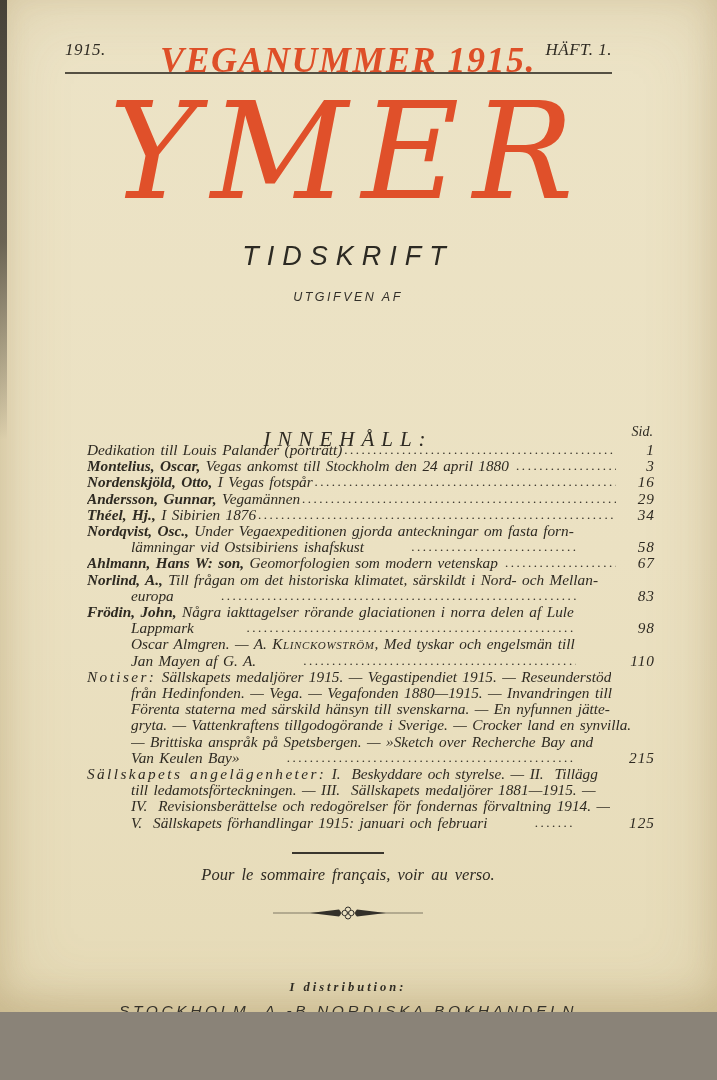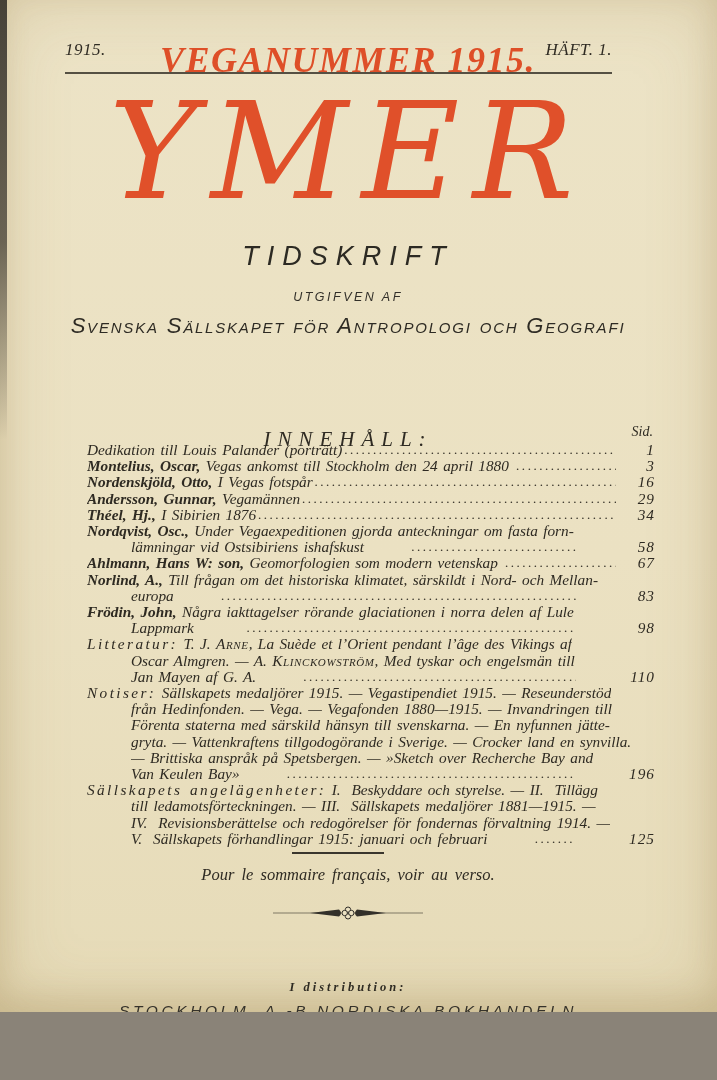--- a/index.html
+++ b/index.html
@@ -63,21 +63,20 @@
   <div class="edge-left"></div>
 
   <span class="abs hdr-year">1915.</span>
   <div class="centerband hdr-title">VEGANUMMER 1915.</div>
   <span class="abs hdr-haft">HÄFT. 1.</span>
   <div class="abs hdr-rule"></div>
 
   <div class="centerband ymer">YMER</div>
   <div class="centerband tidskrift">TIDSKRIFT</div>
   <div class="centerband utgifven">UTGIFVEN AF</div>
-  <div class="centerband society">Svenska Sällskapet för Antropologi och Geografi</div>
 
   <div class="centerband innehall">INNEHÅLL:</div>
   <span class="abs sid">Sid.</span>
 
   <div class="abs toc">
 
     <div>
       <div class="trow">
         <span class="ttext">Dedikation till Louis Palander (porträtt)</span>
         <span class="leader">........................................................................................................................................................</span>
@@ -152,23 +151,20 @@
         <span class="ttext"><span class="lead-bold">Frödin, John,</span><span> Några iakttagelser rörande glaciationen i norra delen af Lule</span></span>
       </div>
       <div class="trow cont">
         <span class="ttext">Lappmark  </span>
         <span class="leader">........................................................................................................................................................</span>
         <span class="pnum">98</span>
       </div>
     </div>
 
     <div>
-      <div class="trow">
-        <span class="ttext"><span class="lead-spaced">Litteratur:</span><span> T. J. </span><span class="sc">Arne</span><span>, La Suède et l’Orient pendant l’âge des Vikings af</span></span>
-      </div>
       <div class="trow cont">
         <span class="ttext"><span>Oscar Almgren. — A. </span><span class="sc">Klinckowström</span><span>, Med tyskar och engelsmän till</span></span>
       </div>
       <div class="trow cont">
         <span class="ttext">Jan Mayen af G. A. </span>
         <span class="leader">........................................................................................................................................................</span>
         <span class="pnum">110</span>
       </div>
     </div>
 
@@ -184,21 +180,21 @@
         </div>
       <div class="trow cont">
           <span class="ttext">gryta. — Vattenkraftens tillgodogörande i Sverige. — Crocker land en synvilla.</span>
         </div>
       <div class="trow cont">
           <span class="ttext">— Brittiska anspråk på Spetsbergen. — »Sketch over Recherche Bay and</span>
         </div>
       <div class="trow cont">
         <span class="ttext">Van Keulen Bay» </span>
         <span class="leader">........................................................................................................................................................</span>
-        <span class="pnum">196</span>
+        <span class="pnum">215</span>
       </div>
     </div>
 
     <div>
       <div class="trow">
         <span class="ttext"><span class="lead-spaced">Sällskapets angelägenheter:</span><span> I.  Beskyddare och styrelse. — II.  Tillägg</span></span>
       </div>
       <div class="trow cont">
           <span class="ttext">till ledamotsförteckningen. — III.  Sällskapets medaljörer 1881—1915. —</span>
         </div>

